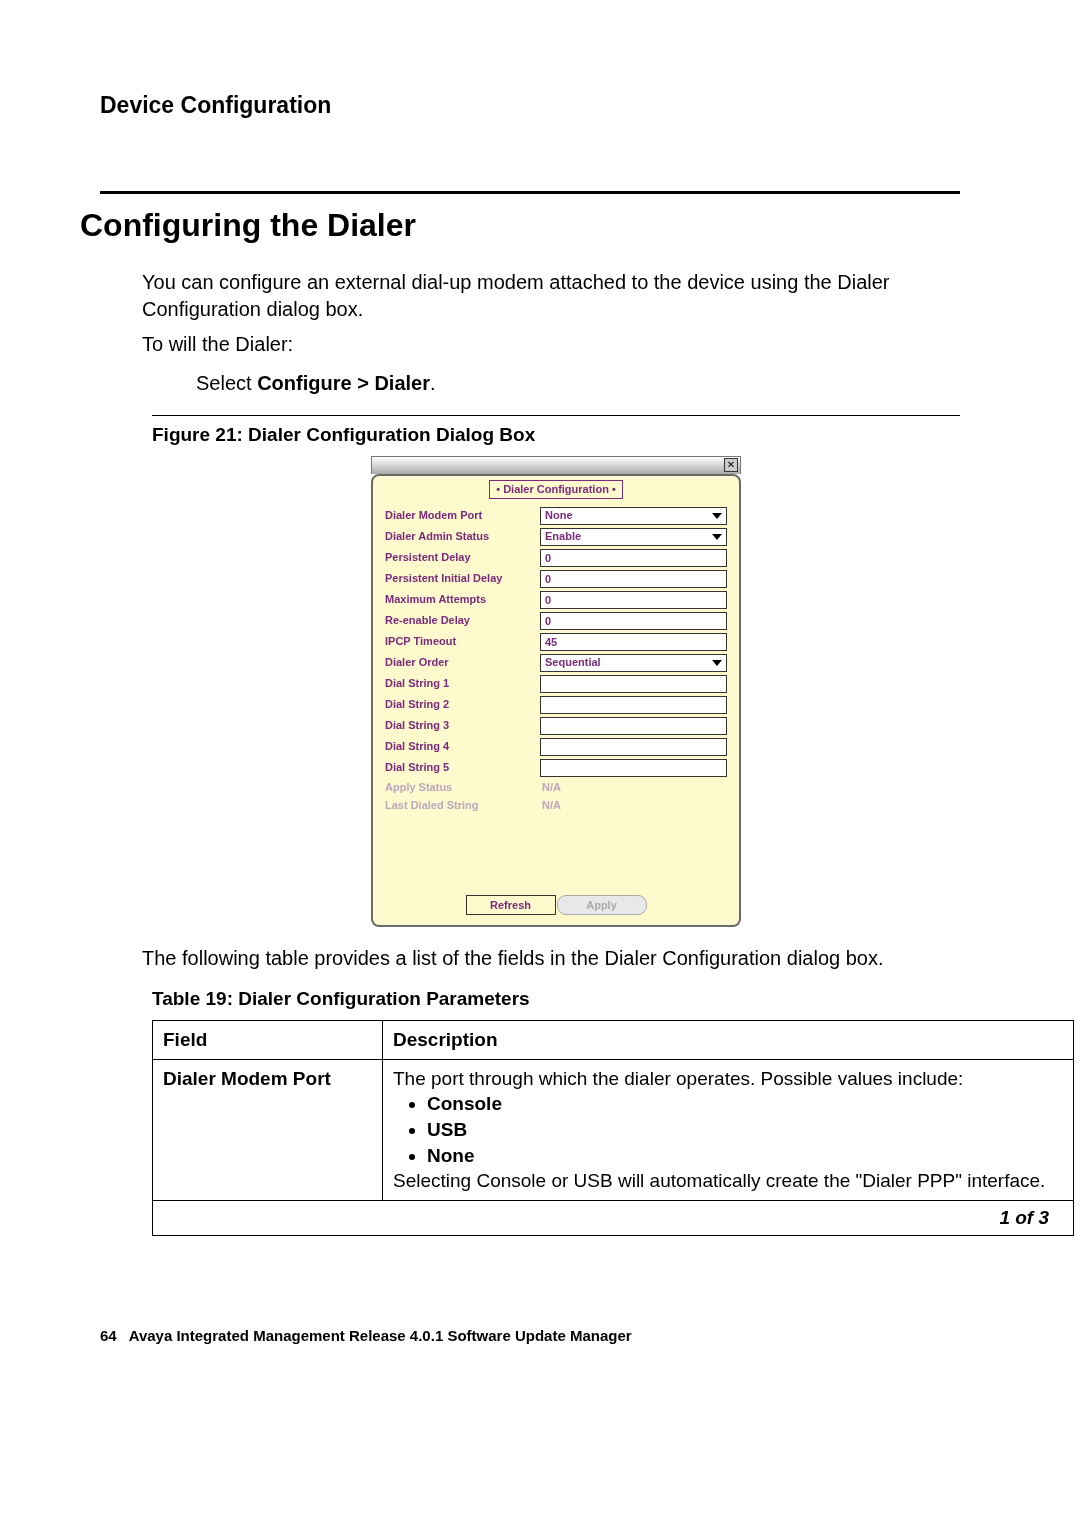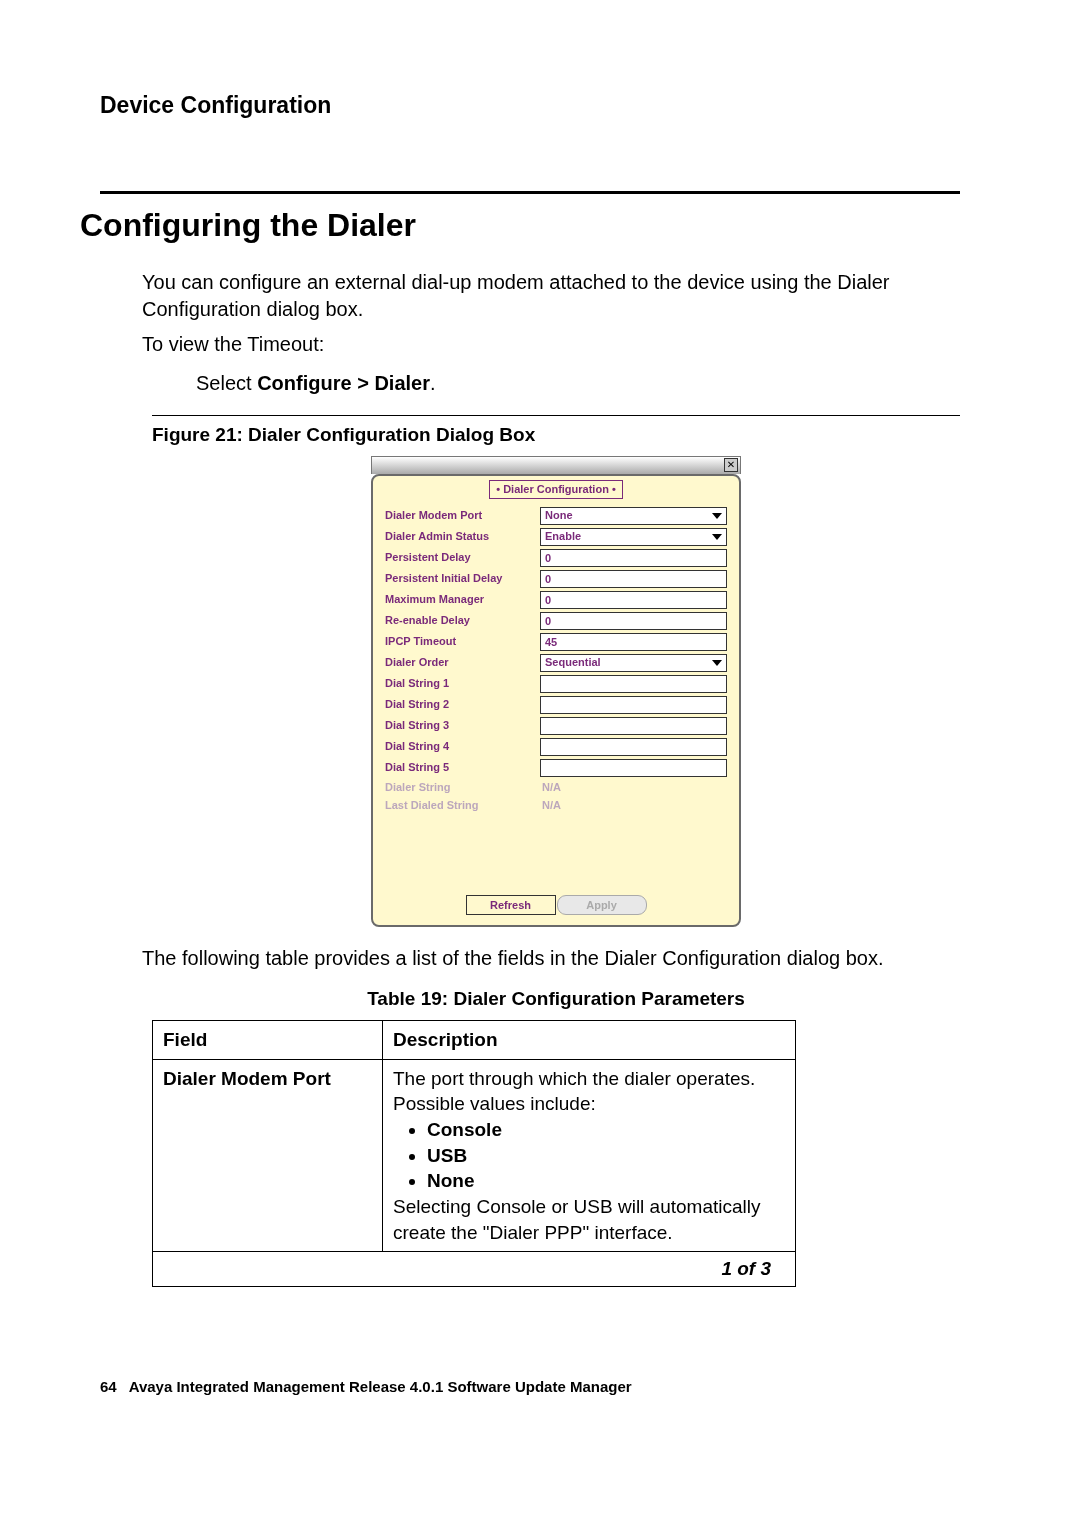--- a/index.html
+++ b/index.html
@@ -143,25 +143,25 @@
     height: 20px;
     font-size: 11px;
     font-weight: bold;
     text-align: center;
     line-height: 18px;
     border: 1px solid #333;
   }
   .dlg-btn.refresh { background: #fff9ce; color: #7a2a7a; }
   .dlg-btn.apply   { background: #e8e8e8; color: #aaa; border-color: #aaa; border-radius: 9px; }
   
-  .table-title { font-weight: bold; margin: 14px 0 8px 52px; font-size: 19px; text-align: center; }
+  .table-title { font-weight: bold; margin: 14px 0 8px 52px; font-size: 19px; }
   .param-table {
     border-collapse: collapse;
     margin-left: 52px;
-    width: 644px;
+    width: 922px;
     font-size: 19px;
   }
   .param-table th, .param-table td {
     border: 1px solid #000;
     padding: 6px 10px;
     text-align: left;
     vertical-align: top;
   }
   .param-table th { font-weight: bold; }
   .param-table td.fcell { font-weight: bold; width: 230px; }
@@ -181,21 +181,21 @@
 </head>
 <body>
 
 <div class="header-line">Device Configuration</div>
 
 <hr class="thick-rule">
 
 <h1 class="h1-title">Configuring the Dialer</h1>
 
 <p class="body-text">You can configure an external dial-up modem attached to the device using the Dialer Configuration dialog box.</p>
-<p class="body-text">To view the Timeout:</p>
+<p class="body-text">To will the Dialer:</p>
 <p class="step-text">
   <span>Select </span><b><span>Configure &gt; Dialer</span></b><span>.</span>
 </p>
 
 <hr class="thin-rule">
 <div class="figure-caption">Figure 21: Dialer Configuration Dialog Box</div>
 
 <div class="dialog-wrapper">
   <div class="dialog">
     <div class="dialog-titlebar">
@@ -230,21 +230,21 @@
       </div>
 
       <div class="field-row">
         <div class="field-label">Persistent Initial Delay</div>
         <div class="text-box">
             <input value="0" style="">
           </div>
       </div>
 
       <div class="field-row">
-        <div class="field-label">Maximum Manager</div>
+        <div class="field-label">Maximum Attempts</div>
         <div class="text-box">
             <input value="0" style="">
           </div>
       </div>
 
       <div class="field-row">
         <div class="field-label">Re-enable Delay</div>
         <div class="text-box">
             <input value="0" style="">
           </div>
@@ -290,21 +290,21 @@
           </div>
       </div>
       <div class="field-row">
         <div class="field-label">Dial String 5</div>
         <div class="text-box">
             <input value="" style="">
           </div>
       </div>
 
       <div class="field-row">
-        <div class="field-label muted">Dialer String</div>
+        <div class="field-label muted">Apply Status</div>
         <div class="static-val">N/A</div>
       </div>
       <div class="field-row">
         <div class="field-label muted">Last Dialed String</div>
         <div class="static-val">N/A</div>
       </div>
 
       <div class="dialog-footer">
         <div class="dlg-btn refresh">Refresh</div>
         <div class="dlg-btn apply">Apply</div>

